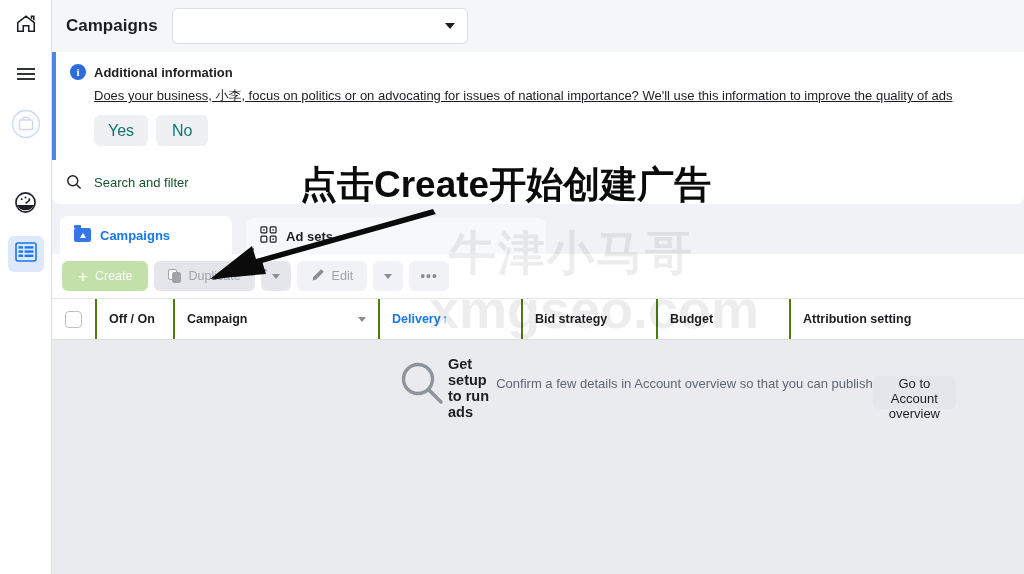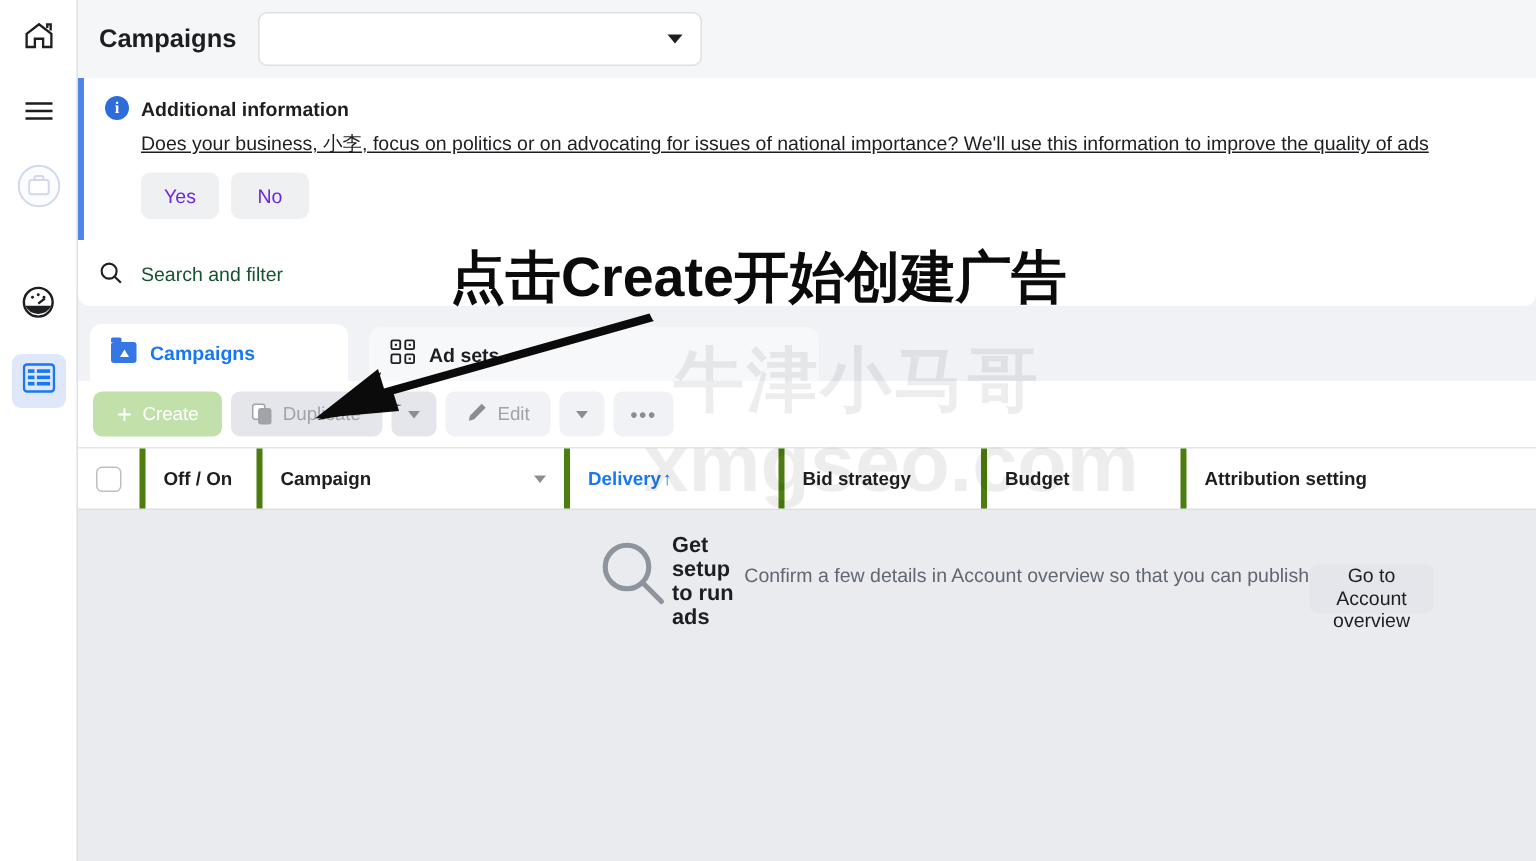--- a/index.html
+++ b/index.html
@@ -102,25 +102,25 @@
     font-size: 13px; color: #1c1e21;
     padding-left: 24px; white-space: nowrap;
     line-height: 16px;
     text-decoration: underline;
   }
   .banner-actions {
     display: flex; gap: 8px;
     padding-left: 24px; margin-top: 11px;
   }
   .ghost-btn {
-    background: #eef0f2; color: #6d28d9;
+    background: #eef0f2; color: #0f766e;
     border: none; border-radius: 6px;
     height: 31px; min-width: 52px;
     padding: 0 14px;
-    font-size: 13px;
+    font-size: 16px;
     font-family: "Liberation Sans", sans-serif;
     cursor: pointer;
   }
 
   
   .searchrow {
     background: #ffffff;
     height: 44px;
     display: flex; align-items: center;
     padding: 0 14px;
@@ -216,21 +216,21 @@
     background: #ffffff;
     height: 42px;
     display: flex; align-items: stretch;
     border-top: 1px solid #e4e6eb;
     border-bottom: 1px solid #dddfe2;
     flex: 0 0 42px;
     font-size: 12.5px; font-weight: 700; color: #1c1e21;
   }
   .th {
     display: flex; align-items: center;
-    border-right: 4px solid #4d7c0f;
+    border-right: 2px solid #4d7c0f;
     padding: 0 12px;
     position: relative;
   }
   .th.chk { width: 45px; justify-content: center; padding: 0; }
   .th.offon { width: 78px; }
   .th.camp { width: 205px; justify-content: space-between; }
   .th.delivery { width: 143px; color: #1877f2; gap: 1px; }
   .th.bid { width: 135px; }
   .th.budget { width: 133px; }
   .th.attr { width: 145px; border-right: none; }

